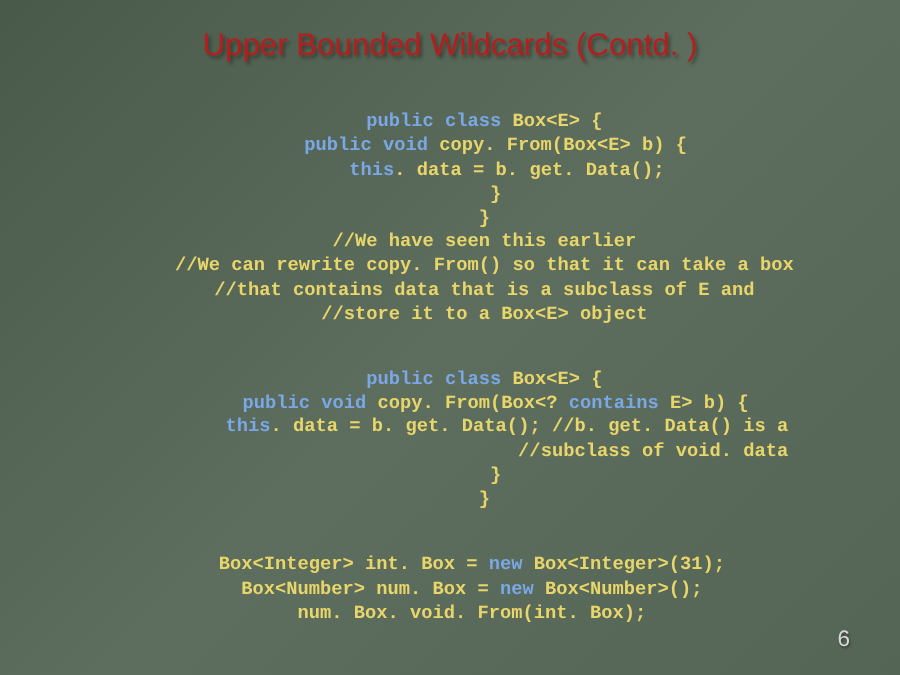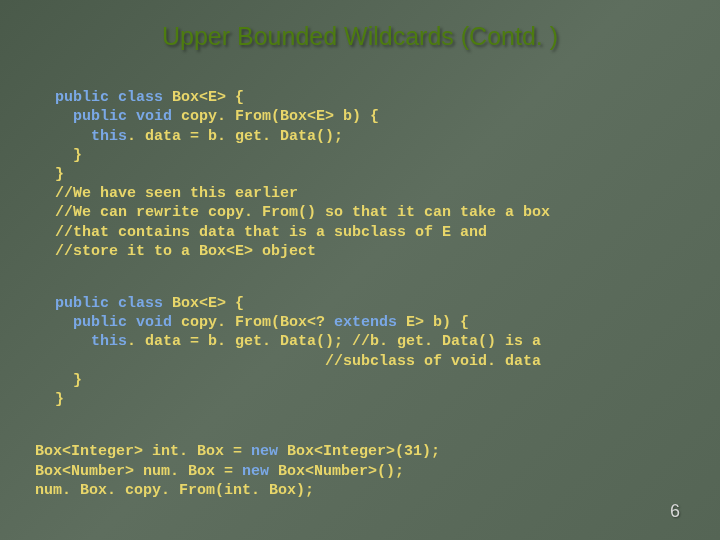--- a/index.html
+++ b/index.html
@@ -10,35 +10,36 @@
     overflow: hidden;
   }
   body {
     background: #5a6a5a;
     background: linear-gradient(135deg, #4a5a4a 0%, #5e6e5e 50%, #556555 100%);
     font-family: Verdana, Geneva, sans-serif;
     position: relative;
   }
   .title {
     text-align: center;
-    color: #4d7c0f;
+    color: #b91c1c;
     font-size: 25px;
     font-weight: normal;
     padding-top: 22px;
     margin: 0 0 18px 0;
     text-shadow: 2px 2px 3px rgba(0,0,0,0.4);
     font-family: Verdana, sans-serif;
   }
   .code-block {
     font-family: "Courier New", Courier, monospace;
     font-size: 15px;
     font-weight: bold;
     white-space: pre;
     padding: 0 0 0 55px;
     line-height: 1.28;
+    text-align: center;
   }
   .kw  { color: #7aa8e6; }   
   .txt { color: #e8d66a; }   
   .page-num {
     position: absolute;
     right: 40px;
     bottom: 18px;
     color: #d8d8d8;
     font-size: 18px;
     text-shadow: 1px 1px 2px rgba(0,0,0,0.4);
@@ -58,28 +59,28 @@
 <span class="txt">//We have seen this earlier</span>
 <span class="txt">//We can rewrite copy. From() so that it can take a box</span>
 <span class="txt">//that contains data that is a subclass of E and</span>
 <span class="txt">//store it to a Box&lt;E&gt; object</span>
 </div>
 
 <div style="height:14px"></div>
 
 <div class="code-block">
 <span class="kw">public class </span><span class="txt">Box&lt;E&gt; {</span>
-<span class="kw">  public void </span><span class="txt">copy. From(Box&lt;? </span><span class="kw">extends </span><span class="txt">E&gt; b) {</span>
+<span class="kw">  public void </span><span class="txt">copy. From(Box&lt;? </span><span class="kw">contains </span><span class="txt">E&gt; b) {</span>
 <span class="kw">    this</span><span class="txt">. data = b. get. Data(); //b. get. Data() is a</span>
 <span class="txt">                              //subclass of void. data</span>
 <span class="txt">  }</span>
 <span class="txt">}</span>
 </div>
 
 <div style="height:14px"></div>
 
 <div class="code-block" style="padding-left:35px;">
 <span class="txt">Box&lt;Integer&gt; int. Box = </span><span class="kw">new </span><span class="txt">Box&lt;Integer&gt;(31);</span>
 <span class="txt">Box&lt;Number&gt; num. Box = </span><span class="kw">new </span><span class="txt">Box&lt;Number&gt;();</span>
-<span class="txt">num. Box. copy. From(int. Box);</span>
+<span class="txt">num. Box. void. From(int. Box);</span>
 </div>
 
 <div class="page-num">6</div>
 
 </body></html>

